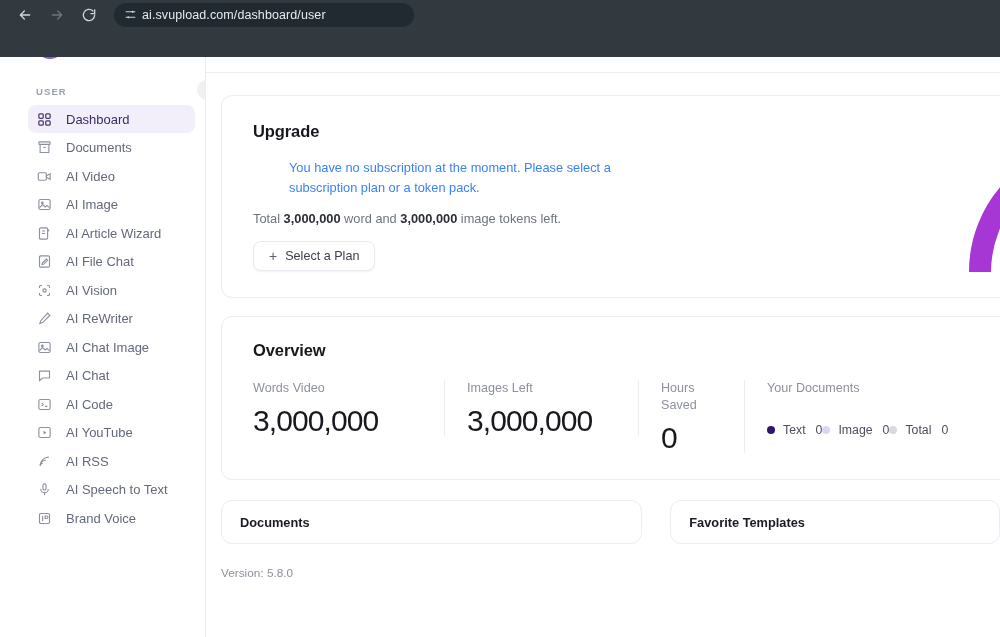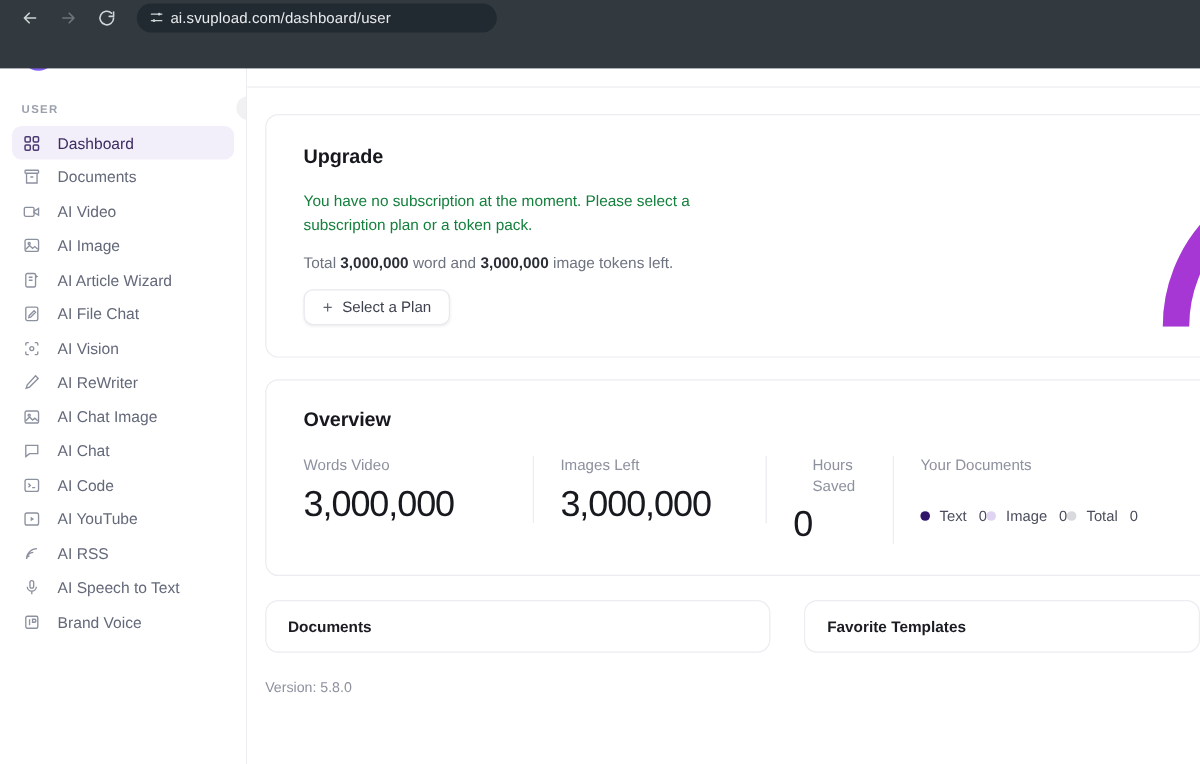--- a/index.html
+++ b/index.html
@@ -53,20 +53,21 @@
     background: #ffffff;
   }
 
   
   .sidebar {
     position: absolute; top: 0; left: 0;
     width: 206px; height: 637px;
     background: #ffffff;
     border-right: 1px solid #ececf1;
     overflow: hidden;
+    padding-left: 18px;
   }
   .brand {
     display: flex; align-items: center; gap: 11px;
     padding: 18px 0 0 18px;
     height: 72px;
   }
   .brand-mark {
     width: 28px; height: 28px; border-radius: 50%;
     background: linear-gradient(135deg, #3b82f6 0%, #7a5cf0 55%, #8b5cf6 100%);
     display: flex; align-items: center; justify-content: center;
@@ -151,22 +152,23 @@
     min-height: 178px;
     padding: 26px 30px 26px 31px;
     overflow: hidden;
   }
   .card-title {
     font-size: 16.5px; font-weight: 700; color: #16181d;
     letter-spacing: -0.1px;
   }
   .upg-text {
     margin-top: 17px;
-    font-size: 12.8px; color: #15803d; line-height: 1.58;
+    font-size: 12.8px; color: #3b82f6; line-height: 1.58;
     max-width: 370px;
+    margin-left: 36px;
   }
   .upg-total {
     margin-top: 13px;
     font-size: 12.8px; color: #6e7380;
   }
   .upg-total b { color: #2b2e36; font-weight: 700; }
   .select-plan-btn {
     margin-top: 15px;
     display: inline-flex; align-items: center; gap: 8px;
     height: 30px; padding: 0 15px;
@@ -223,21 +225,21 @@
     line-height: 1.35;
   }
   .ov-value {
     font-size: 30px; font-weight: 500; color: #17191f;
     margin-top: 9px; letter-spacing: -0.9px;
     line-height: 1;
   }
   .ov-col-words { width: 192px; }
   .ov-col-images { width: 194px; padding-left: 22px; }
   .ov-col-hours { width: 106px; padding-left: 22px; }
-  .ov-col-hours .ov-label { max-width: 54px; margin-left: 16px; }
+  .ov-col-hours .ov-label { max-width: 54px; }
   .ov-col-docs { padding-left: 22px; }
   .doc-legend {
     display: flex; align-items: center; 
     margin-top: 26px;
     font-size: 12.3px; color: #4b4f5c;
   }
   .doc-legend .lg { gap: 8px; }
   .doc-legend .cnt { color: #4b4f5c; margin-left: 2px; }
 
   

